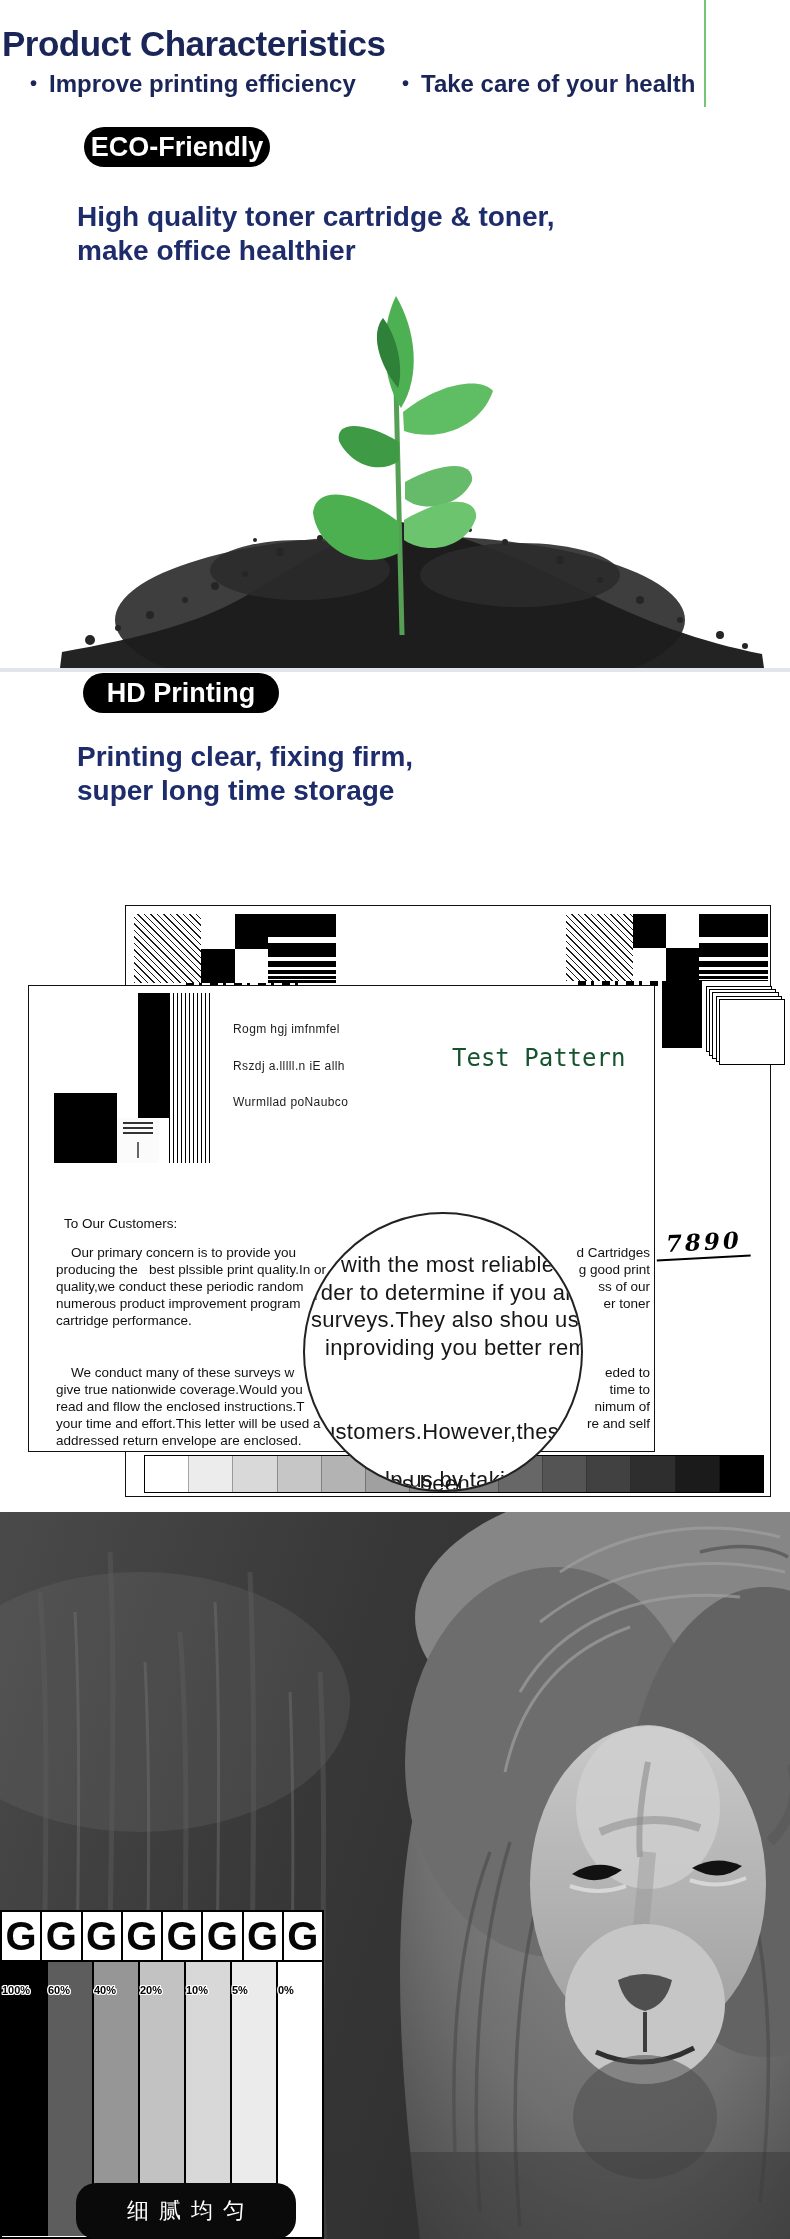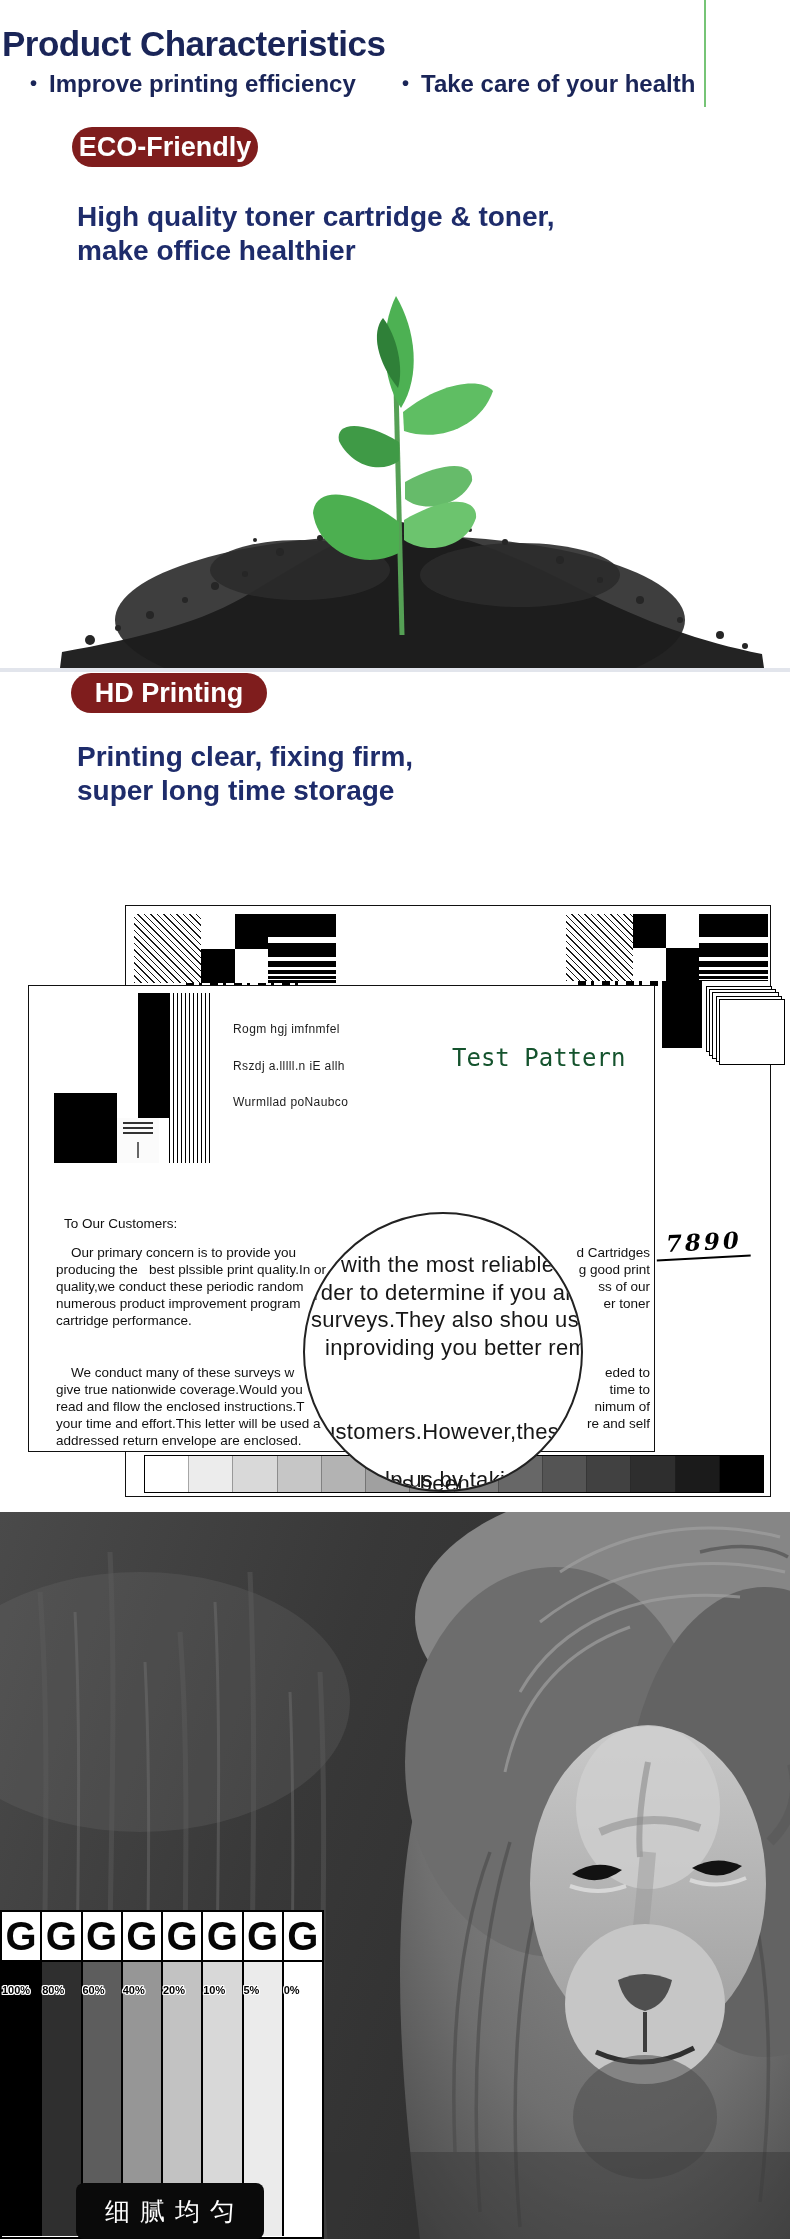--- a/index.html
+++ b/index.html
@@ -10,22 +10,22 @@
   
   .page-title{position:absolute;left:2px;top:24px;margin:0;font-size:35px;font-weight:bold;
               color:#1a2558;letter-spacing:-0.5px;}
   .bullet{position:absolute;top:70px;font-size:24px;font-weight:bold;color:#1a2558;white-space:nowrap;}
   .bullet::before{content:"•";font-size:20px;margin-right:12px;vertical-align:2px;}
   .bullet.b1{left:30px;}
   .bullet.b2{left:402px;}
   .green-line{position:absolute;left:704px;top:0;width:2px;height:107px;background:#76c476;}
 
   
-  .badge{position:absolute;height:40px;border-radius:20px;background:#7f1d1d;color:#fff;
-         font-size:27px;font-weight:bold;display:flex;align-items:center;justify-content:center;}
+  .badge{position:absolute;height:40px;border-radius:20px;background:#000000;color:#fff;
+         font-size:27px;font-weight:bold;display:flex;align-items:center;justify-content:center;margin-left:12px;}
   .badge.eco{left:72px;top:127px;width:186px;}
   .badge.hd{left:71px;top:673px;width:196px;}
   .blue-h{position:absolute;left:77px;margin:0;font-size:28px;font-weight:bold;color:#1e2c6b;
           line-height:34px;}
   .blue-h.eco-h{top:200px;}
   .blue-h.hd-h{top:740px;}
 
   .plant-wrap{position:absolute;left:0;top:290px;width:790px;height:378px;}
   .divider{position:absolute;left:0;top:668px;width:790px;height:4px;background:#e2e5ec;}
 
@@ -104,22 +104,22 @@
            background:#fff;z-index:6;}
   .g-head{display:flex;height:50px;border-bottom:2.5px solid #000;}
   .g-cell-head{flex:1;border-right:2.5px solid #000;background:#fff;display:flex;align-items:center;
                justify-content:center;font-size:40px;font-weight:bold;color:#050505;}
   .g-cell-head:last-child{border-right:none;}
   .g-cols{display:flex;height:274px;}
   .g-col{flex:1;border-right:2.5px solid #000;text-align:left;padding-top:18px;}
   .g-col:last-child{border-right:none;}
   .g-label{font-size:11px;font-weight:bold;color:#000;
            text-shadow:-1px 0 #fff,1px 0 #fff,0 -1px #fff,0 1px #fff,-1px -1px #fff,1px 1px #fff,-1px 1px #fff,1px -1px #fff;}
-  .caption{position:absolute;left:74px;top:271px;width:188px;height:56px;background:#0a0a0a;color:#fff;
-           border-radius:8px;display:flex;align-items:center;justify-content:center;font-size:25px;
+  .caption{position:absolute;left:74px;top:271px;width:220px;height:56px;background:#0a0a0a;color:#fff;
+           border-radius:20px;display:flex;align-items:center;justify-content:center;font-size:22px;
            letter-spacing:10px;padding-left:10px;font-family:"DejaVu Sans",sans-serif;}
 </style>
 </head>
 <body>
 
 <div class="canvas" data-name="product-description-page">
 
   <h1 class="page-title" data-name="page-title">Product Characteristics</h1>
   <div class="bullet b1" data-name="bullet-improve-efficiency">Improve printing efficiency</div>
   <div class="bullet b2" data-name="bullet-take-care-health">Take care of your health</div>
@@ -372,21 +372,20 @@
         <div class="g-cell-head" data-name="density-letter-cell">G</div>
         <div class="g-cell-head" data-name="density-letter-cell">G</div>
         <div class="g-cell-head" data-name="density-letter-cell">G</div>
         <div class="g-cell-head" data-name="density-letter-cell">G</div>
         <div class="g-cell-head" data-name="density-letter-cell">G</div>
         <div class="g-cell-head" data-name="density-letter-cell">G</div>
         <div class="g-cell-head" data-name="density-letter-cell">G</div>
       </div>
     <div class="g-cols" id="g-cols" data-name="density-chart-columns">
         <div class="g-col" data-name="density-column" style="background: rgb(0, 0, 0);"><span class="g-label" data-name="density-percent-label">100%</span></div>
-        <div class="g-col" data-name="density-column" style="background: rgb(47, 47, 47);"><span class="g-label" data-name="density-percent-label">80%</span></div>
         <div class="g-col" data-name="density-column" style="background: rgb(93, 93, 93);"><span class="g-label" data-name="density-percent-label">60%</span></div>
         <div class="g-col" data-name="density-column" style="background: rgb(150, 150, 150);"><span class="g-label" data-name="density-percent-label">40%</span></div>
         <div class="g-col" data-name="density-column" style="background: rgb(194, 194, 194);"><span class="g-label" data-name="density-percent-label">20%</span></div>
         <div class="g-col" data-name="density-column" style="background: rgb(216, 216, 216);"><span class="g-label" data-name="density-percent-label">10%</span></div>
         <div class="g-col" data-name="density-column" style="background: rgb(235, 235, 235);"><span class="g-label" data-name="density-percent-label">5%</span></div>
         <div class="g-col" data-name="density-column" style="background: rgb(255, 255, 255);"><span class="g-label" data-name="density-percent-label">0%</span></div>
       </div>
     <div class="caption" data-name="density-caption-badge">细腻均匀</div>
   </div>
 

